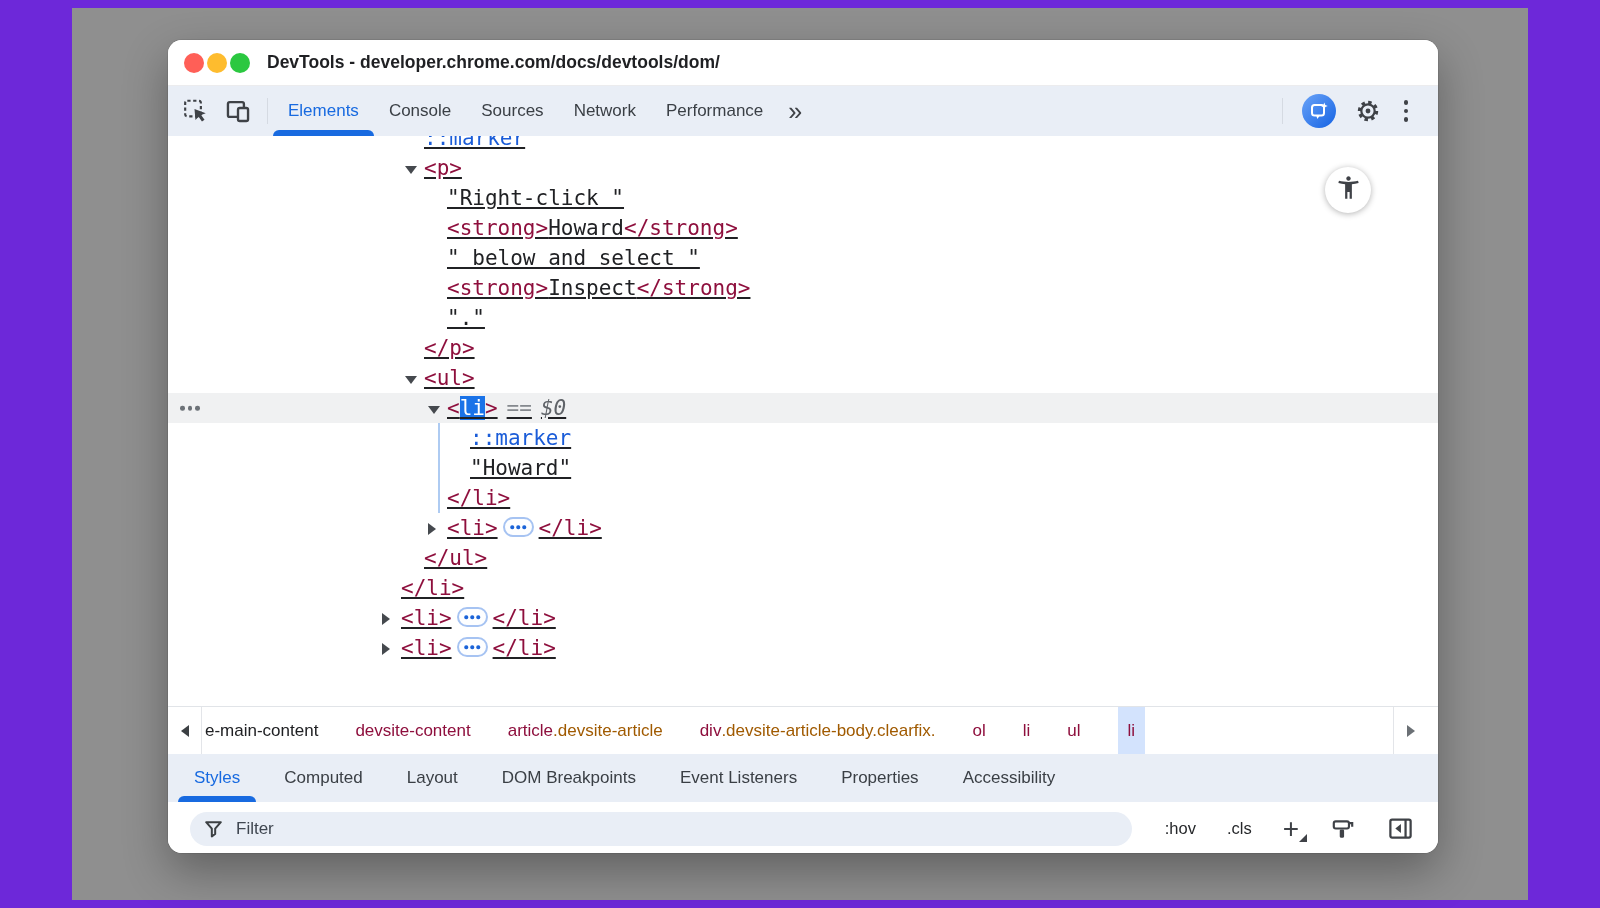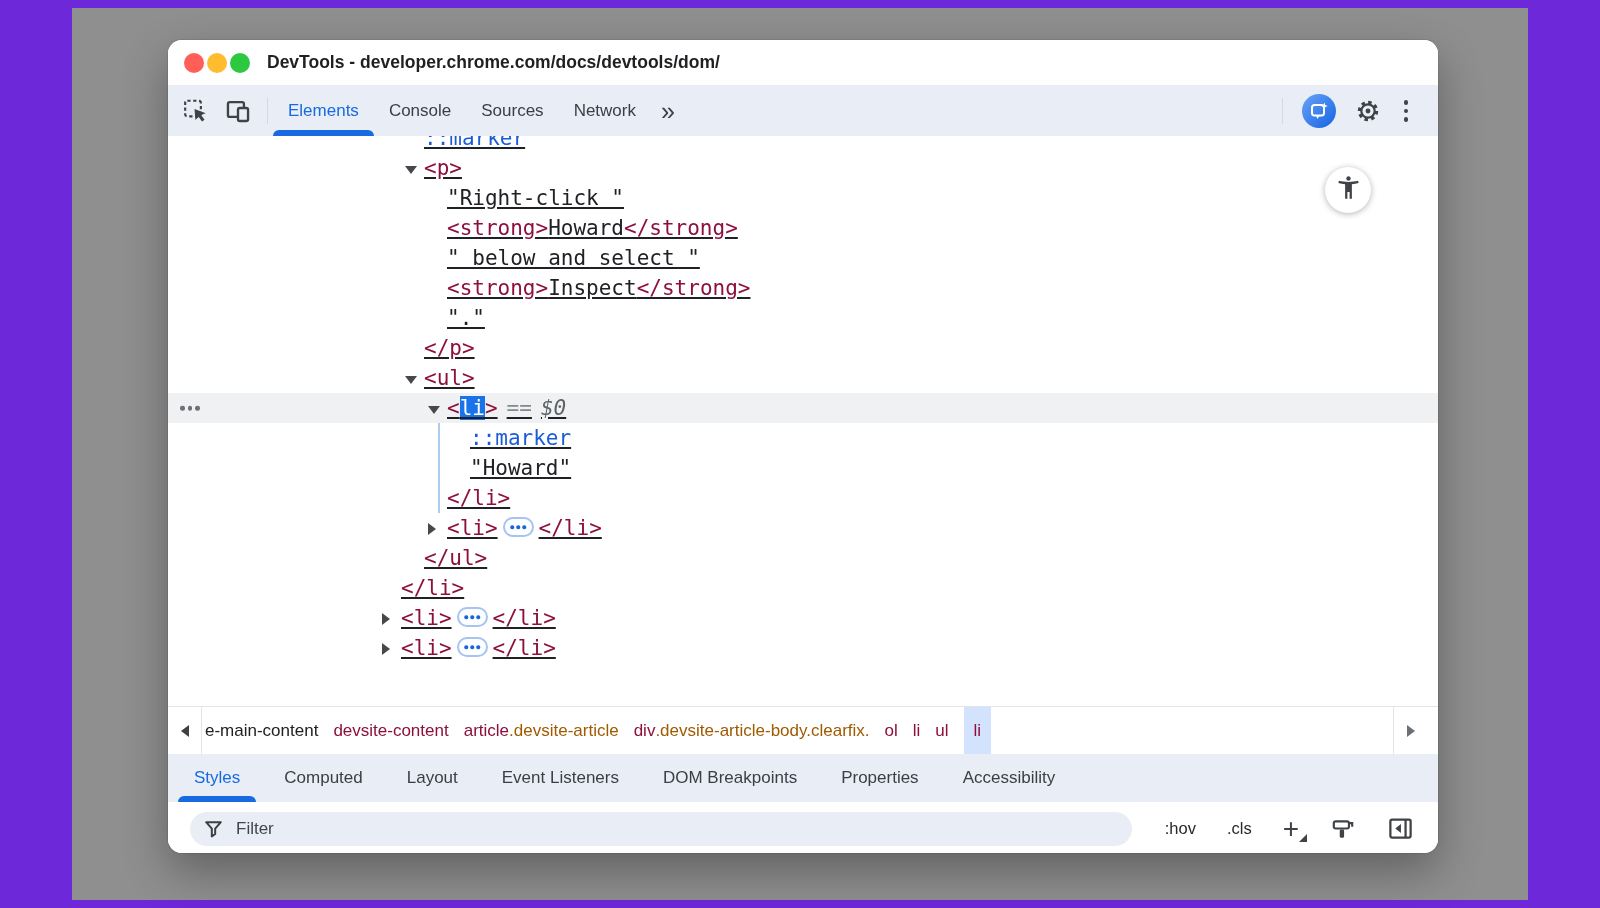--- a/index.html
+++ b/index.html
@@ -60,21 +60,21 @@
   .a11y-btn{position:absolute;left:1157px;top:31px;width:46px;height:46px;border-radius:50%;background:#fff;
             box-shadow:0 1px 6px rgba(0,0,0,.3);display:flex;align-items:center;justify-content:center;cursor:pointer;}
 
   
   .crumbbar{height:47px;border-top:1px solid #e1e4e8;display:flex;align-items:stretch;background:#fff;font-size:17px;}
   .crumb-nav{width:33px;display:flex;align-items:center;justify-content:center;background:#fff;cursor:pointer;flex:none;}
   .crumb-nav.left{border-right:1px solid #e3e5e9;}
   .crumb-nav.right{border-left:1px solid #e3e5e9;margin-left:auto;margin-right:11px;}
   .tri-left{width:0;height:0;border-top:6px solid transparent;border-bottom:6px solid transparent;border-right:8px solid #3c4043;}
   .tri-right{width:0;height:0;border-top:6px solid transparent;border-bottom:6px solid transparent;border-left:8px solid #6b7075;}
-  .crumbs{display:flex;align-items:stretch;gap:15px;margin-left:3px;overflow:hidden;}
+  .crumbs{display:flex;align-items:stretch;gap:37px;margin-left:3px;overflow:hidden;}
   .crumb{white-space:nowrap;display:flex;align-items:center;cursor:pointer;}
   .crumb .t{color:var(--tag-maroon);}
   .crumb.plain .t{color:#202124;}
   .crumb .c{color:var(--class-orange);}
   .crumb.selected{background:var(--crumb-selected-bg);padding:0 10px;}
 
   
   .sidetabs{height:48px;background:var(--toolbar-bg);display:flex;padding-left:10px;column-gap:12px;}
   .stab{position:relative;padding:0 16px;line-height:48px;font-size:17px;color:#3a3f45;cursor:pointer;}
   .stab.active{color:var(--accent-blue);}
@@ -121,20 +121,21 @@
               <rect x="11" y="8.5" width="8.5" height="11" rx="1.5" fill="#e9eef6" stroke="#3f4247" stroke-width="2"></rect>
             </svg>
           </span>
           <span class="vdiv"></span>
         </div>
         <div class="mtabs">
             <div class="mtab active">Elements</div>
             <div class="mtab">Console</div>
             <div class="mtab">Sources</div>
             <div class="mtab">Network</div>
+            <div class="mtab">Performance</div>
           </div>
         <span class="moretabs">»</span>
         <div class="tb-right">
           <span class="vdiv"></span>
           <span class="ai-icon">
             <svg width="20" height="20" viewBox="0 0 20 20">
               <rect x="3" y="4" width="12" height="10.5" rx="2.5" fill="none" stroke="#ffffff" stroke-width="2"></rect>
               <path d="M7.2 14.5 L10.8 14.5 L8.4 18 Z" fill="#ffffff"></path>
               <path d="M15.3 1.6 l1 2.4 2.4 1 -2.4 1 -1 2.4 -1 -2.4 -2.4 -1 2.4 -1 z" fill="#ffffff"></path>
             </svg>
@@ -219,22 +220,22 @@
           </div>
         <div class="crumb-nav right">
           <span class="tri-right"></span>
         </div>
       </div>
 
       <div class="sidetabs">
           <div class="stab active">Styles</div>
           <div class="stab">Computed</div>
           <div class="stab">Layout</div>
+          <div class="stab">DOM Breakpoints</div>
           <div class="stab">Event Listeners</div>
-          <div class="stab">DOM Breakpoints</div>
           <div class="stab">Properties</div>
           <div class="stab">Accessibility</div>
         </div>
 
       <div class="filterbar">
         <div class="filterpill">
           <span class="svgbtn">
             <svg width="21" height="21" viewBox="0 0 20 20">
               <path d="M3 4 h14 l-5.4 6.2 v5 l-3.2 2.3 v-7.3 z" fill="none" stroke="#3c4043" stroke-width="1.9" stroke-linejoin="round"></path>
             </svg>

